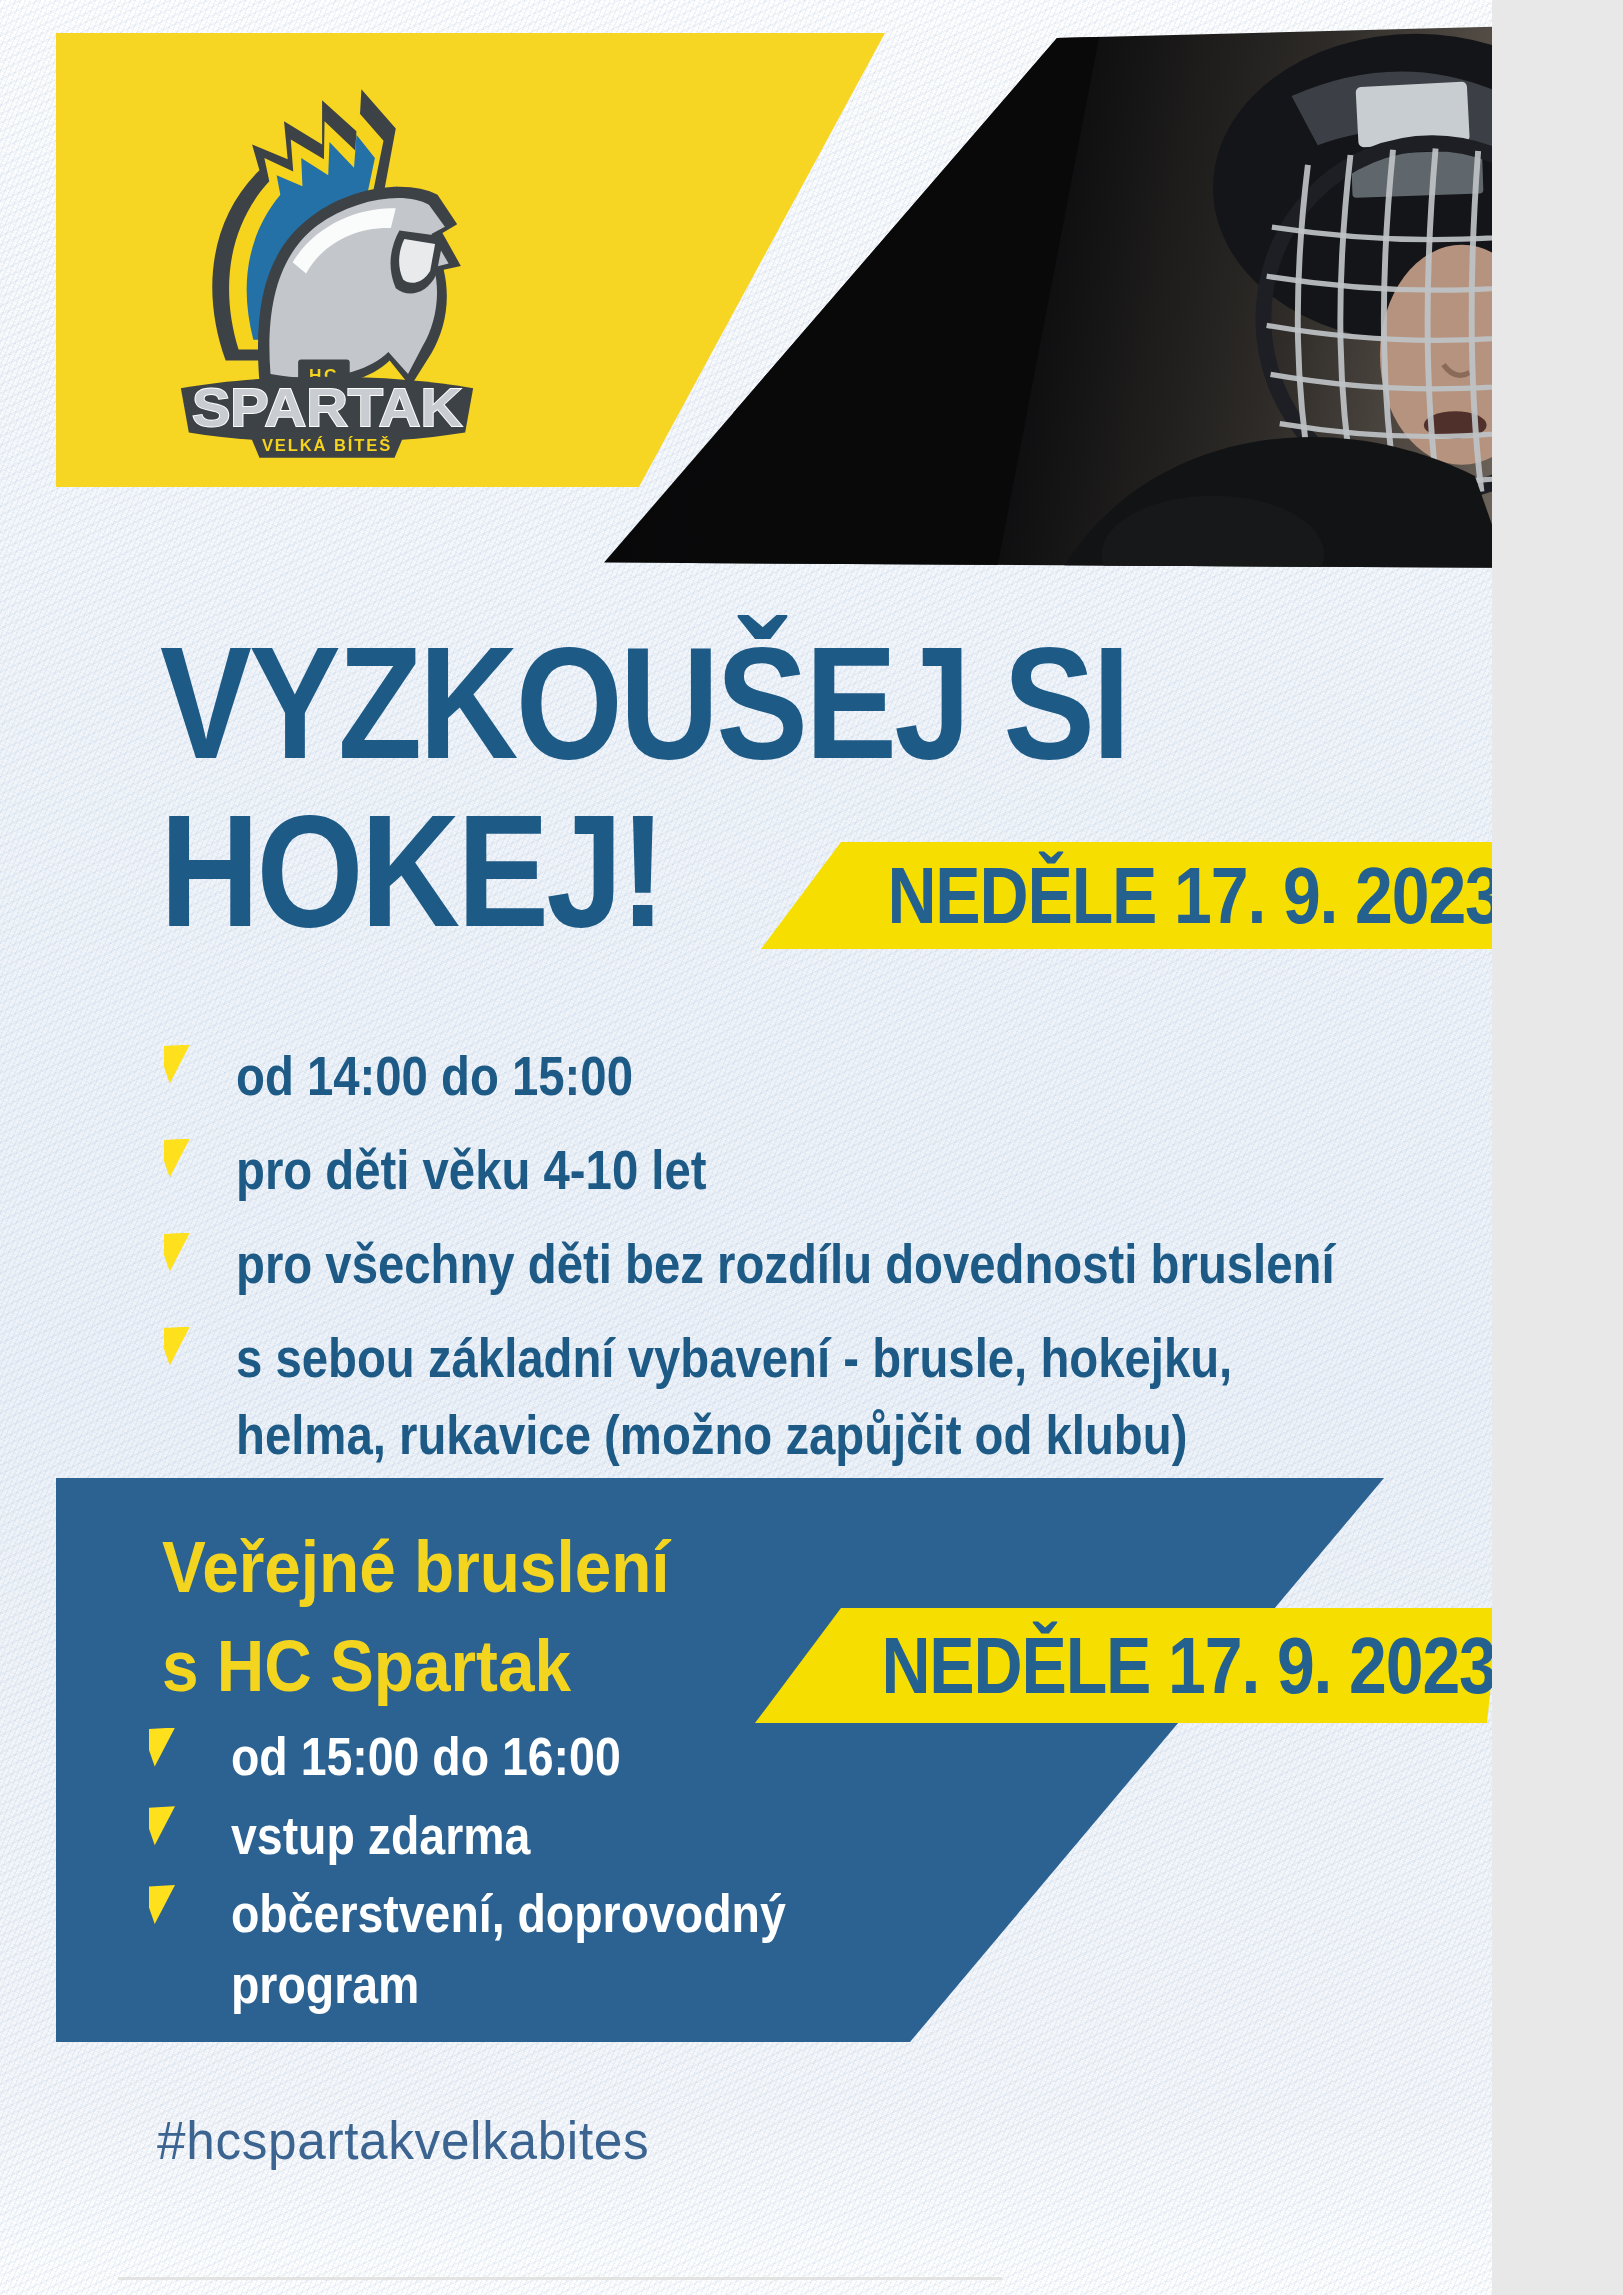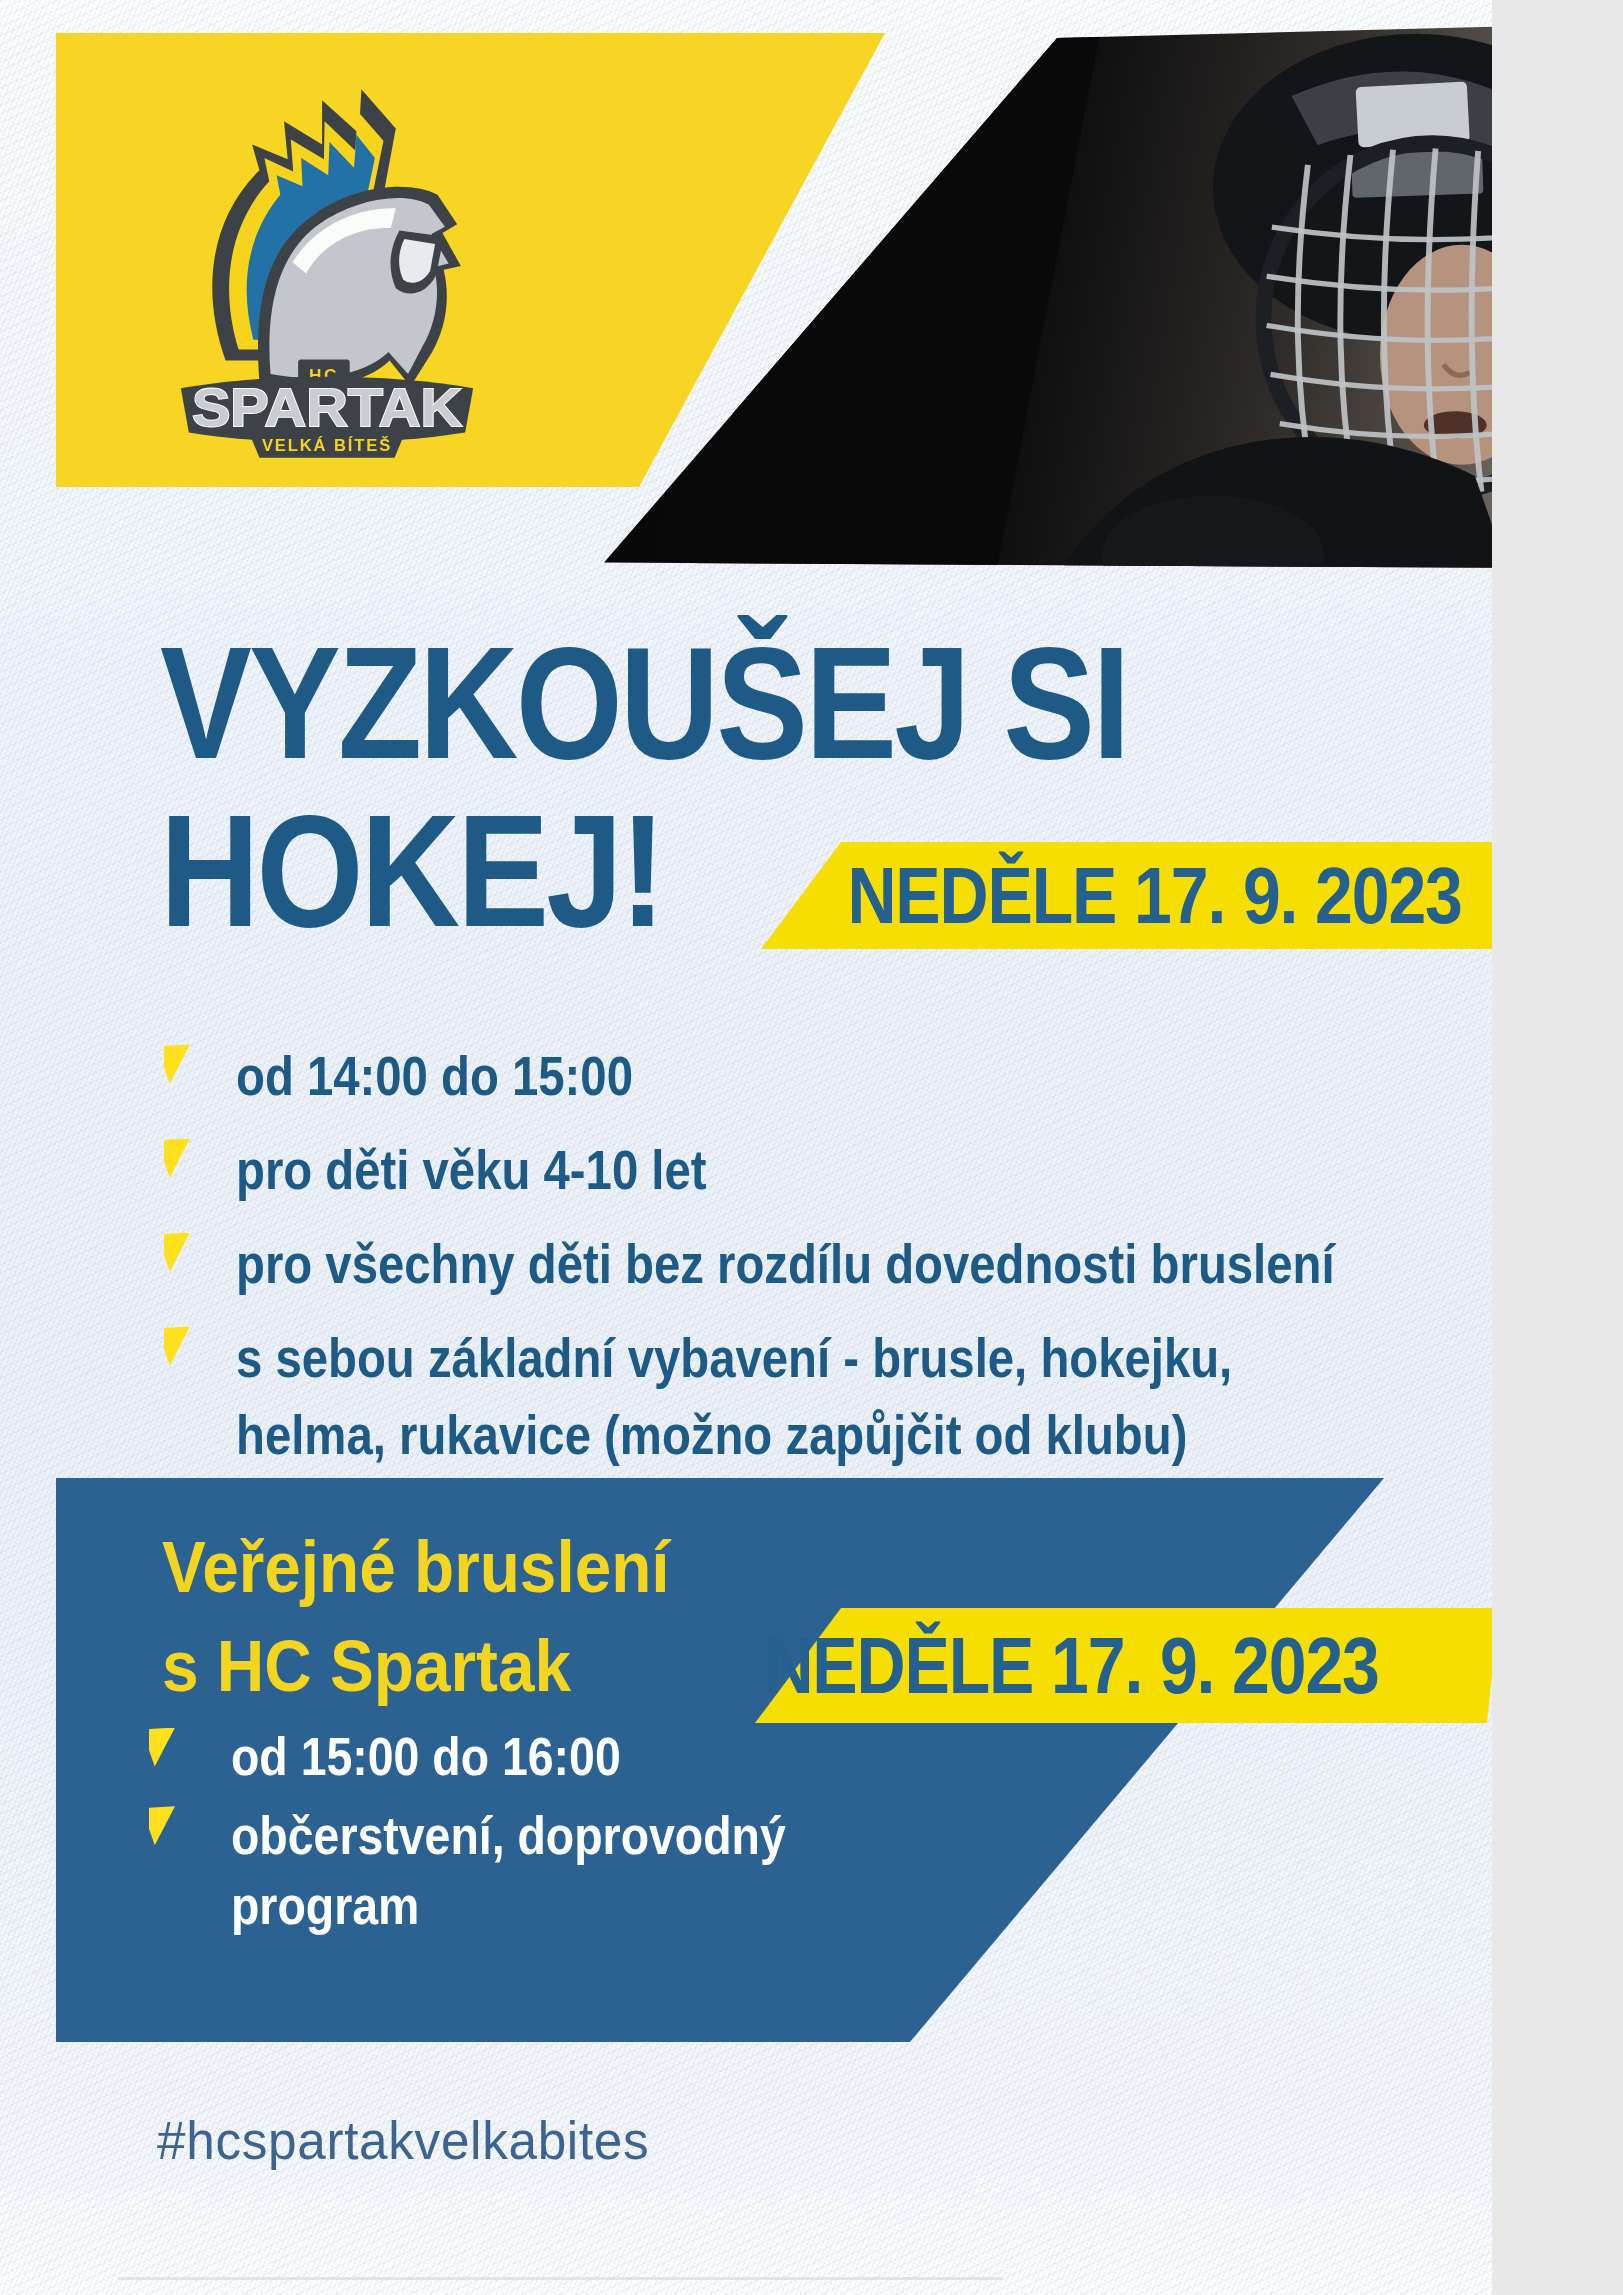--- a/index.html
+++ b/index.html
@@ -43,21 +43,20 @@
   .hero-title {
     position:absolute; z-index:2; left:160px; top:619px;
     color:var(--title_blue,#1D5A86);
     font-size:160px; font-weight:bold; line-height:1.05; letter-spacing:-3.3px;
     transform:scaleX(0.86); transform-origin:left top; white-space:nowrap;
   }
   
   .date-banner {
     position:absolute; z-index:1; display:flex; align-items:center;
     background:transparent;
-    justify-content:flex-end;
   }
   .banner-shape { position:absolute; inset:0; background:var(--banner_yellow,#F6DF00); }
   .banner-1 { left:761px; top:842px; width:821px; height:107px; }
   .banner-1 .banner-shape { clip-path:polygon(80px 0, 821px 0, 810px 107px, 0 107px); }
   .banner-2 { left:755px; top:1608px; width:744px; height:115px; }
   .banner-2 .banner-shape { clip-path:polygon(86px 0, 744px 0, 732px 115px, 0 115px); }
   .date-text {
     position:relative; padding-left:147px;
     color:var(--banner_text_blue,#25618F);
     font-size:79px; font-weight:bold; letter-spacing:-1.3px; white-space:nowrap;
@@ -229,20 +228,26 @@
   <div class="bullet-list list-skate">
       <div class="bullet-item">
         <span class="flag"></span>
         <div class="bullet-text">
           <div>od 15:00 do 16:00</div>
         </div>
       </div>
       <div class="bullet-item">
         <span class="flag"></span>
         <div class="bullet-text">
+          <div>vstup zdarma</div>
+        </div>
+      </div>
+      <div class="bullet-item">
+        <span class="flag"></span>
+        <div class="bullet-text">
           <div>občerstvení, doprovodný</div>
           <div>program</div>
         </div>
       </div>
     </div>
 
   <div class="hashtag">#hcspartakvelkabites</div>
 </div>
 
 

